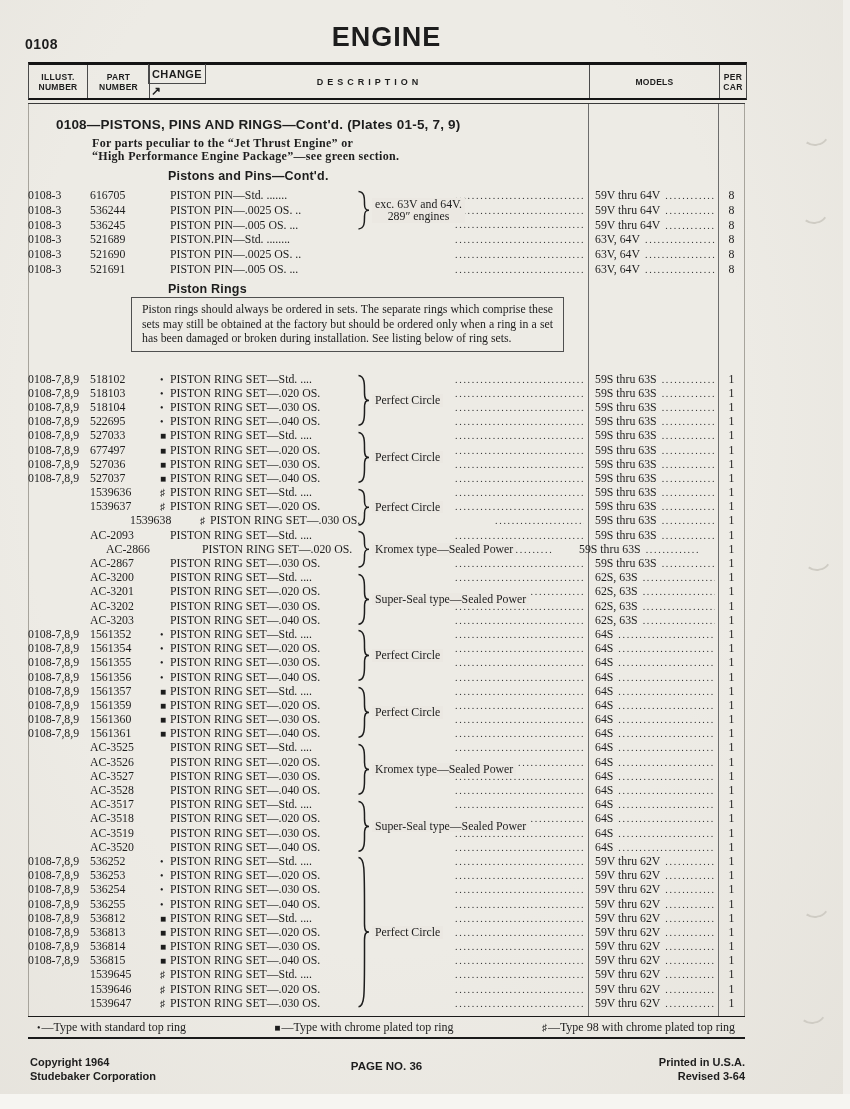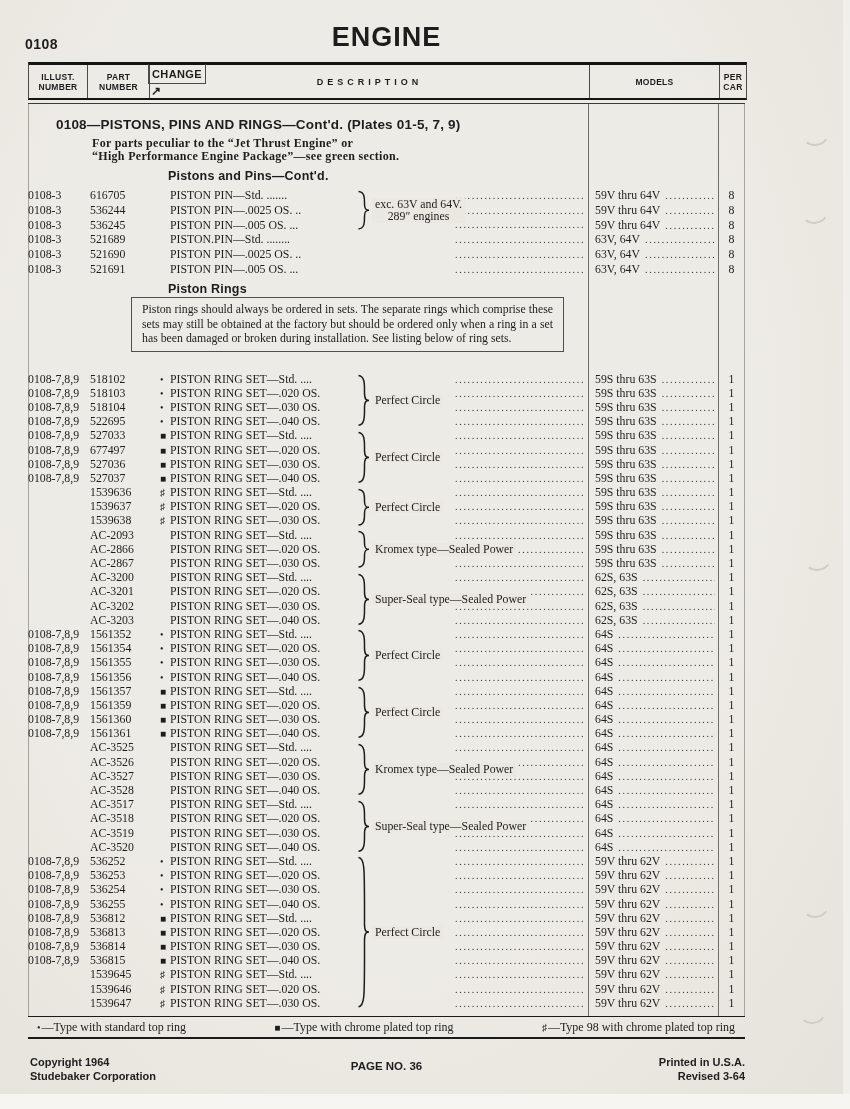--- a/index.html
+++ b/index.html
@@ -400,21 +400,21 @@
           </div>
           <div class="c dz">
             <div class="dots">................................................................................</div>
           </div>
           <div class="c mo">
             <div class="mlabel">59S thru 63S</div>
             <div class="dots">................................................................................</div>
           </div>
           <div class="c pc">1</div>
         </div>
-        <div class="row" style="height: 14.2px;">
+        <div class="row" style="height: 14.2px; padding-left: 40px;">
           <div class="c il"></div>
           <div class="c pt">1539638</div>
           <div class="c dsc">
             <div class="mk">♯</div>
             <div class="dtxt">PISTON RING SET—.030 OS.</div>
           </div>
           <div class="c dz">
             <div class="dots">................................................................................</div>
           </div>
           <div class="c mo">
@@ -442,21 +442,21 @@
           </div>
           <div class="c dz">
             <div class="dots">................................................................................</div>
           </div>
           <div class="c mo">
             <div class="mlabel">59S thru 63S</div>
             <div class="dots">................................................................................</div>
           </div>
           <div class="c pc">1</div>
         </div>
-        <div class="row" style="height: 14.2px;">
+        <div class="row" style="height: 14.2px; gap: 16px;">
           <div class="c il"></div>
           <div class="c pt">AC-2866</div>
           <div class="c dsc">
             <div class="mk"></div>
             <div class="dtxt">PISTON RING SET—.020 OS.</div>
           </div>
           <div class="c dz">
             <div class="dots">................................................................................</div>
           </div>
           <div class="c mo">

